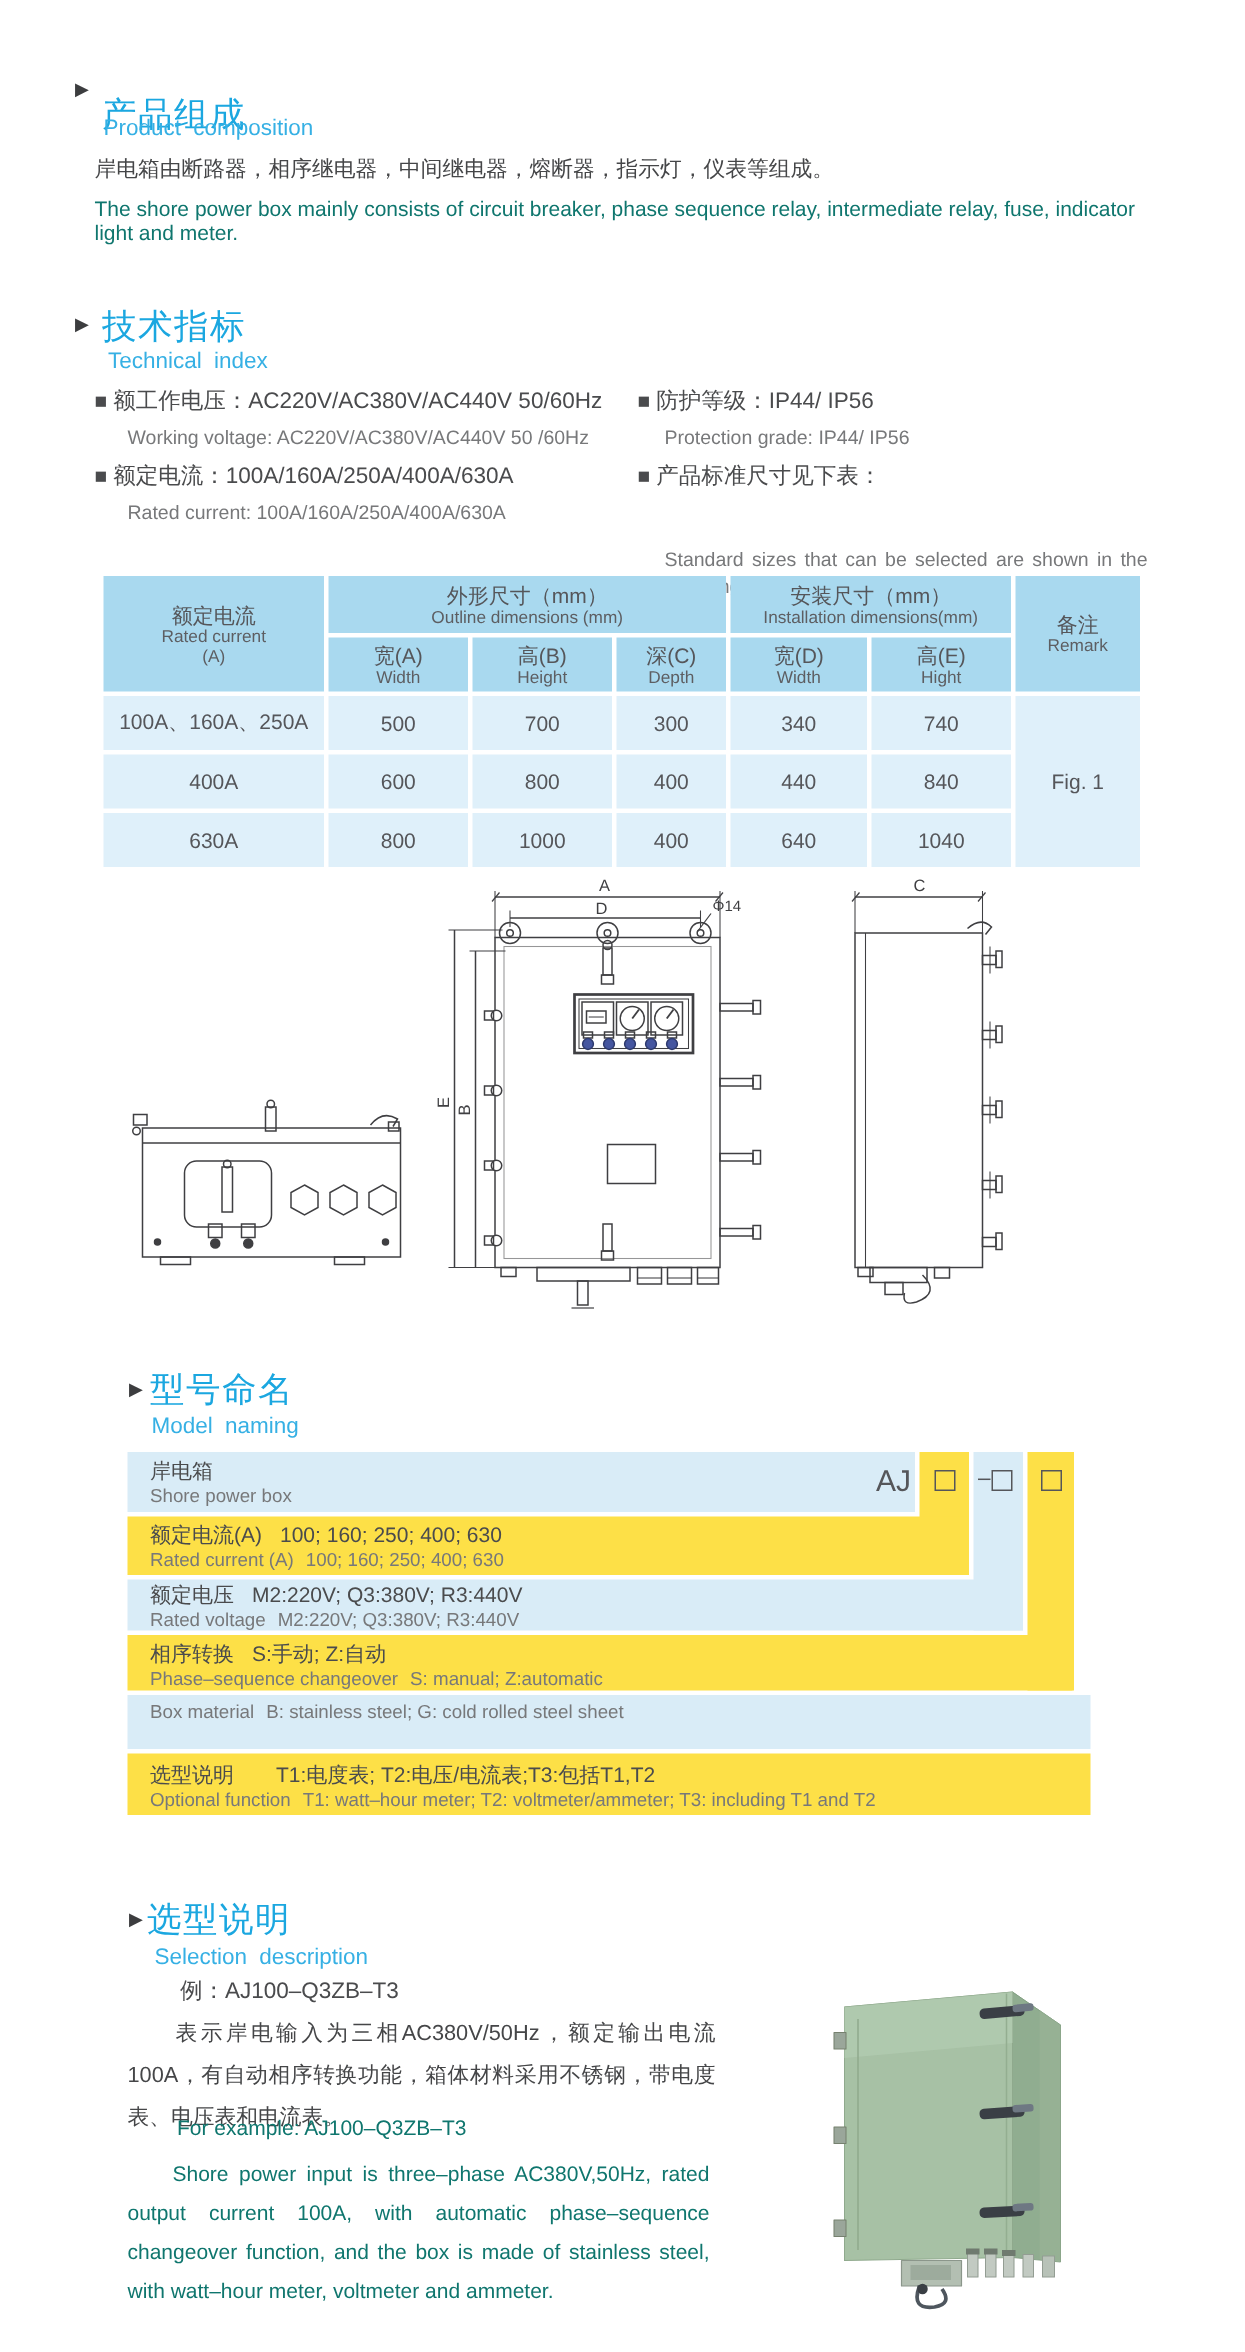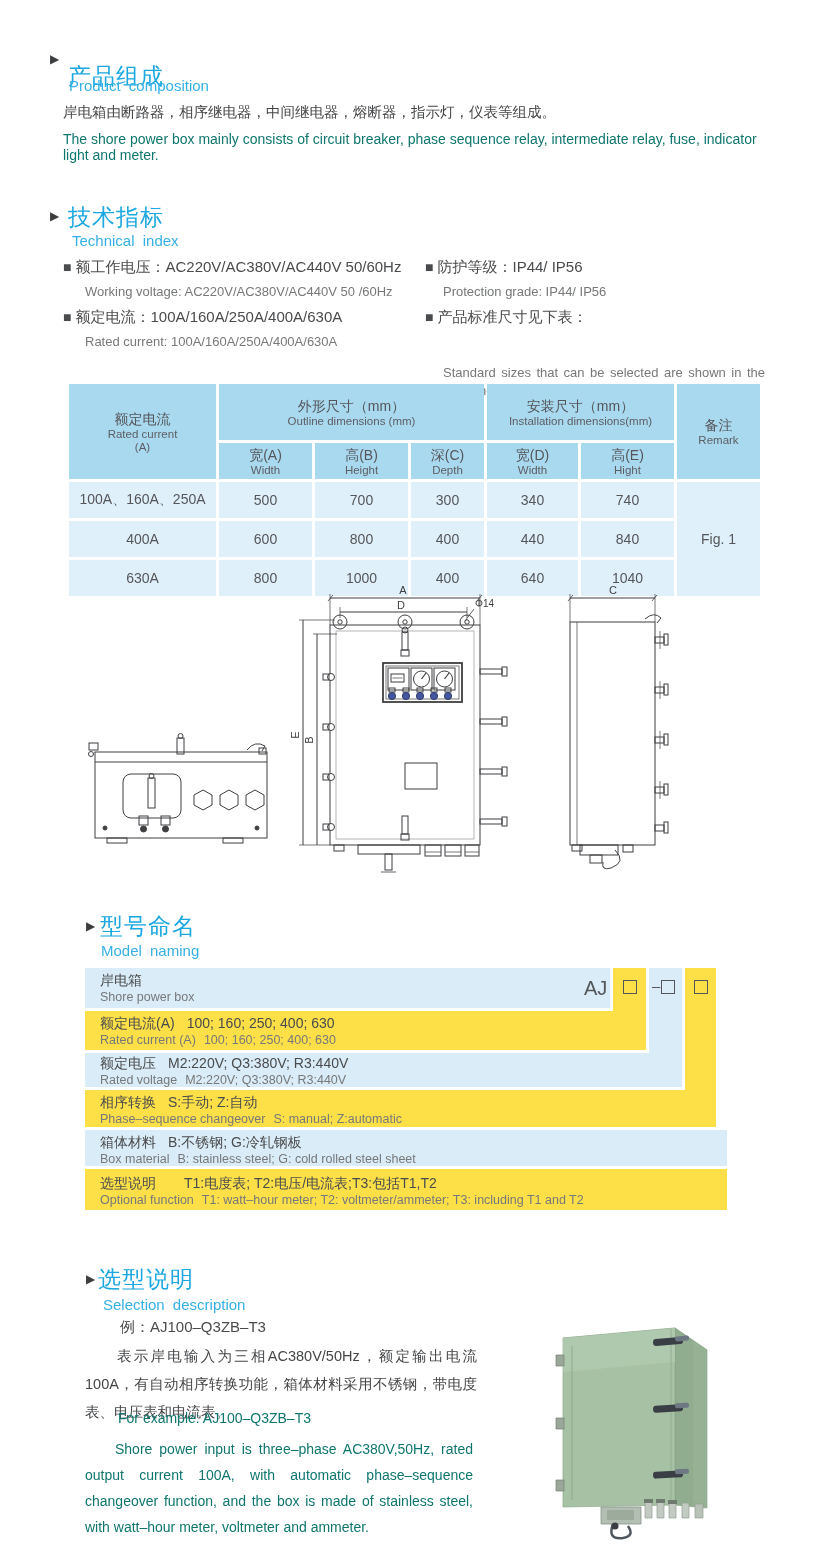--- a/index.html
+++ b/index.html
@@ -66,21 +66,21 @@
     <colgroup>
         <col style="width:147px">
         <col style="width:93px">
         <col style="width:93px">
         <col style="width:73px">
         <col style="width:91px">
         <col style="width:93px">
         <col style="width:83px">
       </colgroup>
     <tbody>
-        <tr style="height:56px;">
+        <tr style="height:38px;">
       <th rowspan="2">
         <span class="zh">额定电流</span>
         <span class="en">Rated current</span>
         <span class="en">(A)</span>
       </th>
       <th colspan="3">
         <span class="zh">外形尺寸（mm）</span>
         <span class="en">Outline dimensions (mm)</span>
       </th>
       <th colspan="2">
@@ -328,21 +328,20 @@
   </div>
   <div class="m-row m-blue" style="top:1053px;width:597px;height:34px;padding-top:1px;">
     <div class="m-zh"><span class="lbl">额定电压</span><span>M2:220V;  Q3:380V;  R3:440V</span></div>
     <div class="m-en"><span class="lbl">Rated voltage</span><span>M2:220V;  Q3:380V;  R3:440V</span></div>
   </div>
   <div class="m-row m-gray" style="top:1090px;width:630px;height:37px;">
     <div class="m-zh"><span class="lbl">相序转换</span><span>S:手动; Z:自动</span></div>
     <div class="m-en"><span class="lbl">Phase–sequence changeover</span><span>S: manual;  Z:automatic</span></div>
   </div>
   <div class="m-row m-blue" style="top:1130px;width:642px;height:36px;">
-    <div class="m-zh"><span class="lbl">箱体材料</span><span>B:不锈钢;  G:冷轧钢板</span></div>
     <div class="m-en"><span class="lbl">Box material</span><span>B: stainless steel; G: cold rolled steel sheet</span></div>
   </div>
   <div class="m-row m-gray" style="top:1169px;width:642px;height:41px;padding-top:5px;">
     <div class="m-zh"><span class="lbl" style="margin-right:28px;">选型说明</span><span>T1:电度表;  T2:电压/电流表;T3:包括T1,T2</span></div>
     <div class="m-en"><span class="lbl">Optional function</span><span>T1: watt–hour meter; T2: voltmeter/ammeter; T3: including T1 and T2</span></div>
   </div>
 
   <span class="abs code-prefix" style="left:584px;top:977px;">AJ</span>
   <span class="abs code-sq" style="left:623px;top:980px;"></span>
   <span class="abs code-dash" style="left:652px;top:977px;">–</span>

